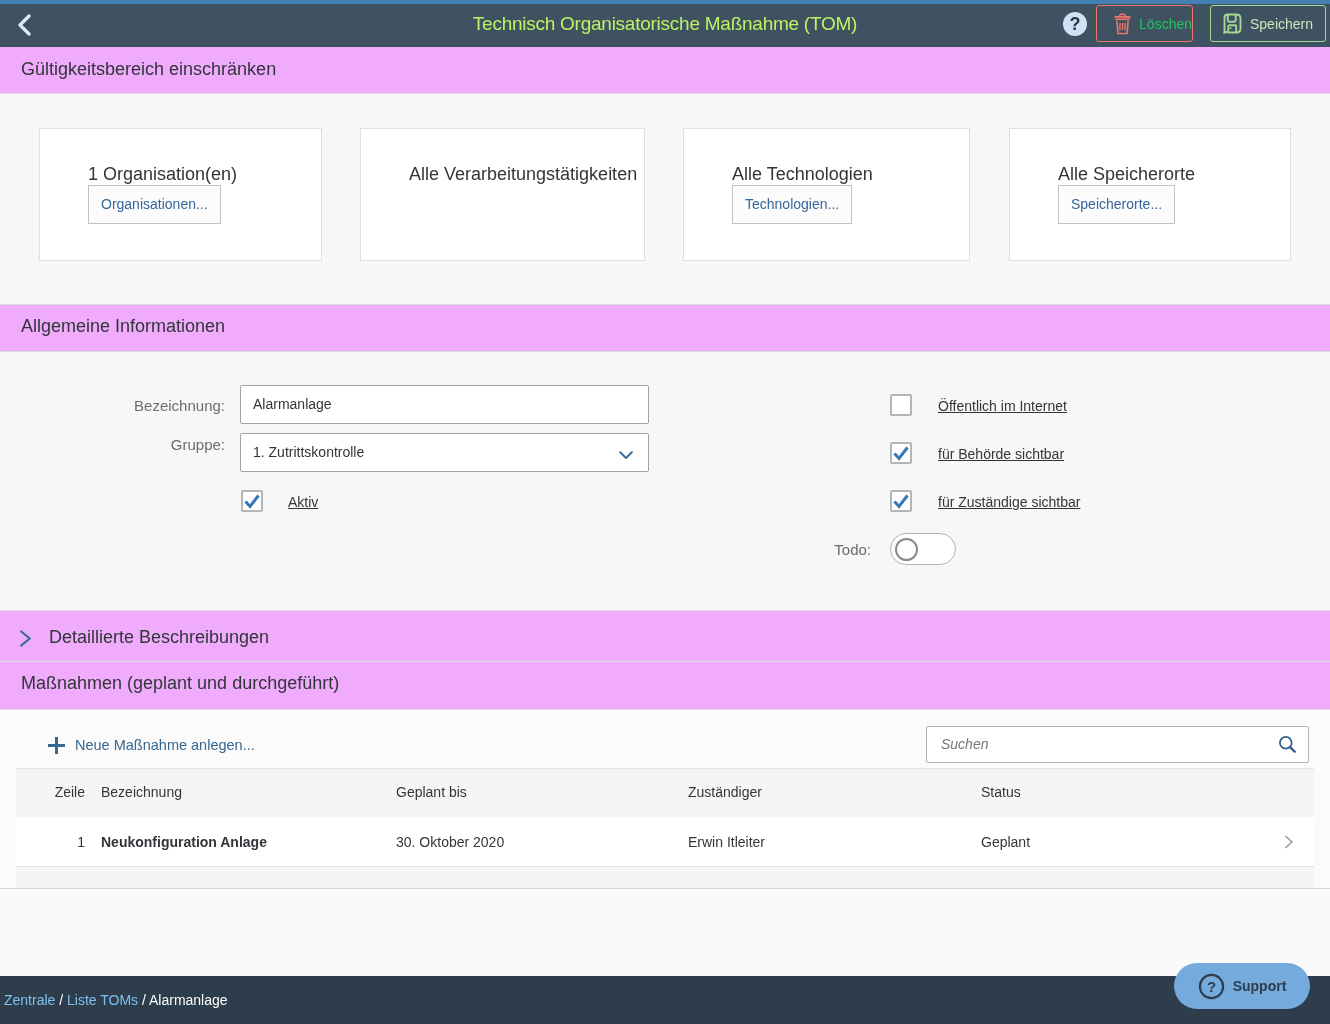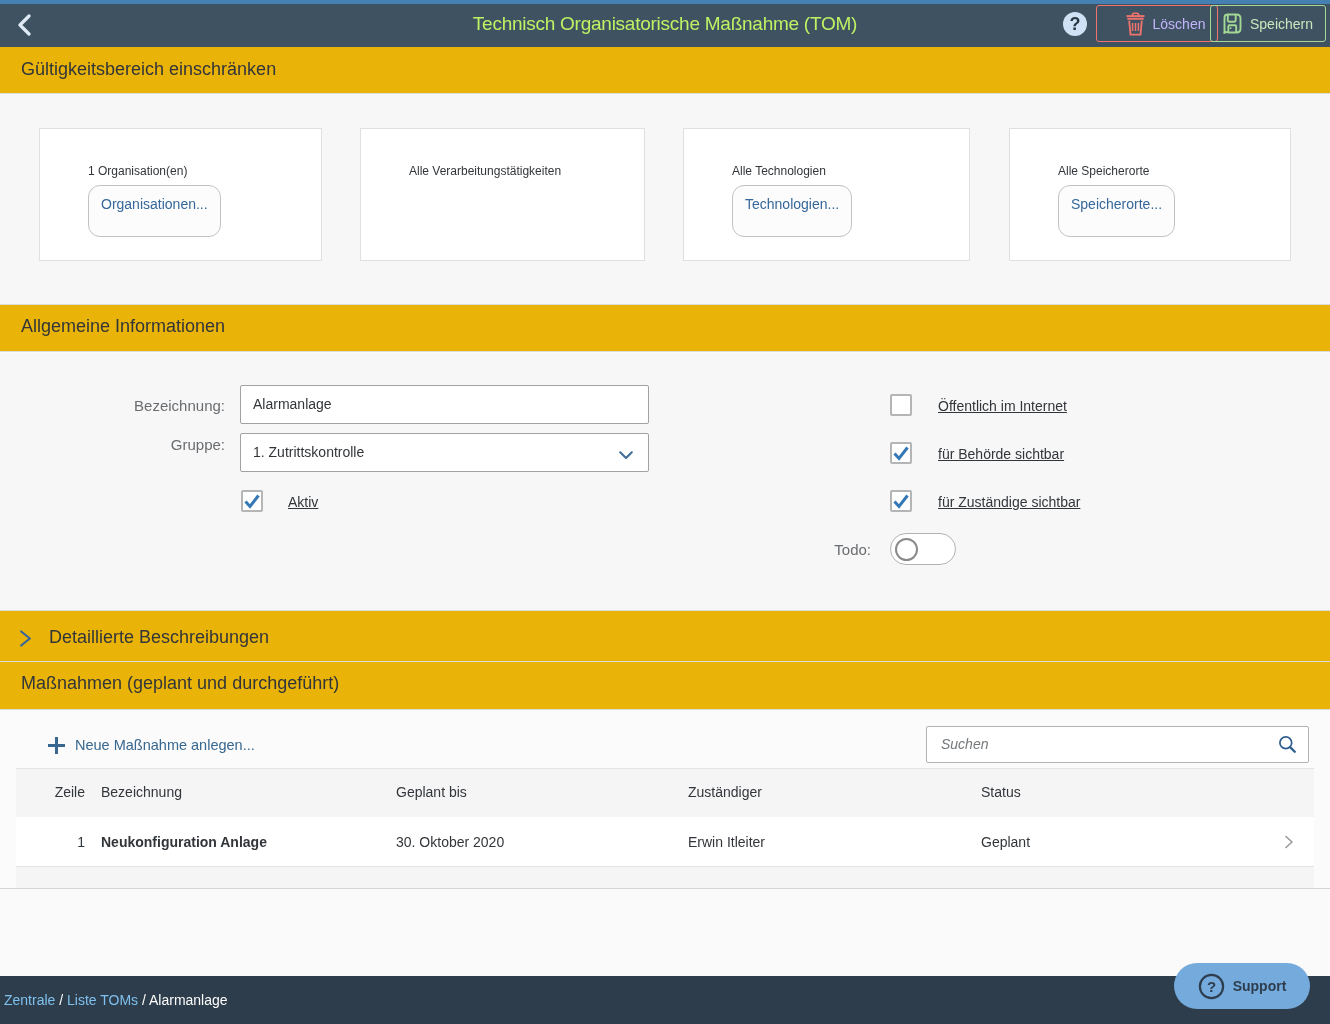--- a/index.html
+++ b/index.html
@@ -7,32 +7,32 @@
   body { font-family:"Liberation Sans", sans-serif; position:relative; background:#fafafa; color:#32363a; }
   .abs { position:absolute; }
 
   
   .strip { position:absolute; left:0; top:0; width:1330px; height:4px; background:#4480b1; }
   .appbar { position:absolute; left:0; top:4px; width:1330px; height:43px; background:#3f5262; }
   .apptitle { position:absolute; left:0; top:-2px; width:100%; height:43px; line-height:43px; text-align:center; color:#bef264; font-size:19px; font-weight:normal; letter-spacing:-0.25px; }
   .backbtn { position:absolute; left:16px; top:10px; }
   .helpc { position:absolute; left:1063px; top:8px; width:24px; height:24px; border-radius:50%; background:#cfe1f5; color:#2a3742; font-size:18px; font-weight:bold; text-align:center; line-height:25px; }
   .hbtn { position:absolute; top:1px; height:37px; border-radius:3px; font-size:14px; display:flex; align-items:center; justify-content:center; gap:8px; }
-  .btn-del { left:1096px; width:122px; border:1px solid #f0736c; color:#c4b5fd;padding-left:17px; }
+  .btn-del { left:1096px; width:97px; border:1px solid #f0736c; color:#22c55e;padding-left:17px; }
   .btn-save { left:1210px; width:116px; border:1px solid #a3d895; color:#c9e7bd; }
 
   
-  .secbar { position:absolute; left:0; width:1330px; background:#eab308; border-bottom:1px solid #dcdcdc; }
+  .secbar { position:absolute; left:0; width:1330px; background:#f0abfc; border-bottom:1px solid #dcdcdc; }
   .secbar .t { position:absolute; left:21px; font-size:18px; color:#32363a; }
   .content { position:absolute; left:0; width:1330px; background:#f7f7f8; }
 
   
   .card { position:absolute; top:128px; height:133px; background:#ffffff; border:1px solid #e0e0e0; }
-  .card .cl { position:absolute; left:48px; top:35px; font-size:12px; color:#32363a; }
-  .card .cb { position:absolute; left:48px; top:56px; height:52px; background:#fcfcfc; border:1px solid #c2c2c2; border-radius:12px; color:#35679b; font-size:14px; line-height:37px; padding:0 12px; }
+  .card .cl { position:absolute; left:48px; top:35px; font-size:18px; color:#32363a; }
+  .card .cb { position:absolute; left:48px; top:56px; height:39px; background:#fcfcfc; border:1px solid #c2c2c2; border-radius:0; color:#35679b; font-size:14px; line-height:37px; padding:0 12px; }
 
   
   .flabel { position:absolute; font-size:15px; color:#6a6d70; text-align:right; }
   .finput { position:absolute; left:240px; width:409px; height:39px; background:#fff; border:1px solid #a2a2a2; border-radius:2px; font-size:14px; color:#32363a; line-height:37px; padding-left:12px; }
   .cbox { position:absolute; width:22px; height:22px; background:#fff; border:2px solid #b5b5b5; border-radius:2px; }
   .cbl { position:absolute; font-size:14px; color:#32363a;text-decoration:underline; }
   .toggle { position:absolute; left:890px; top:533px; width:66px; height:32px; border:1px solid #b3b3b3; border-radius:16px; background:#fff; }
   .knob { position:absolute; left:4px; top:3.5px; width:23px; height:23px; border:2.6px solid #8a8a8a; border-radius:50%; background:#fff; }
 
   

